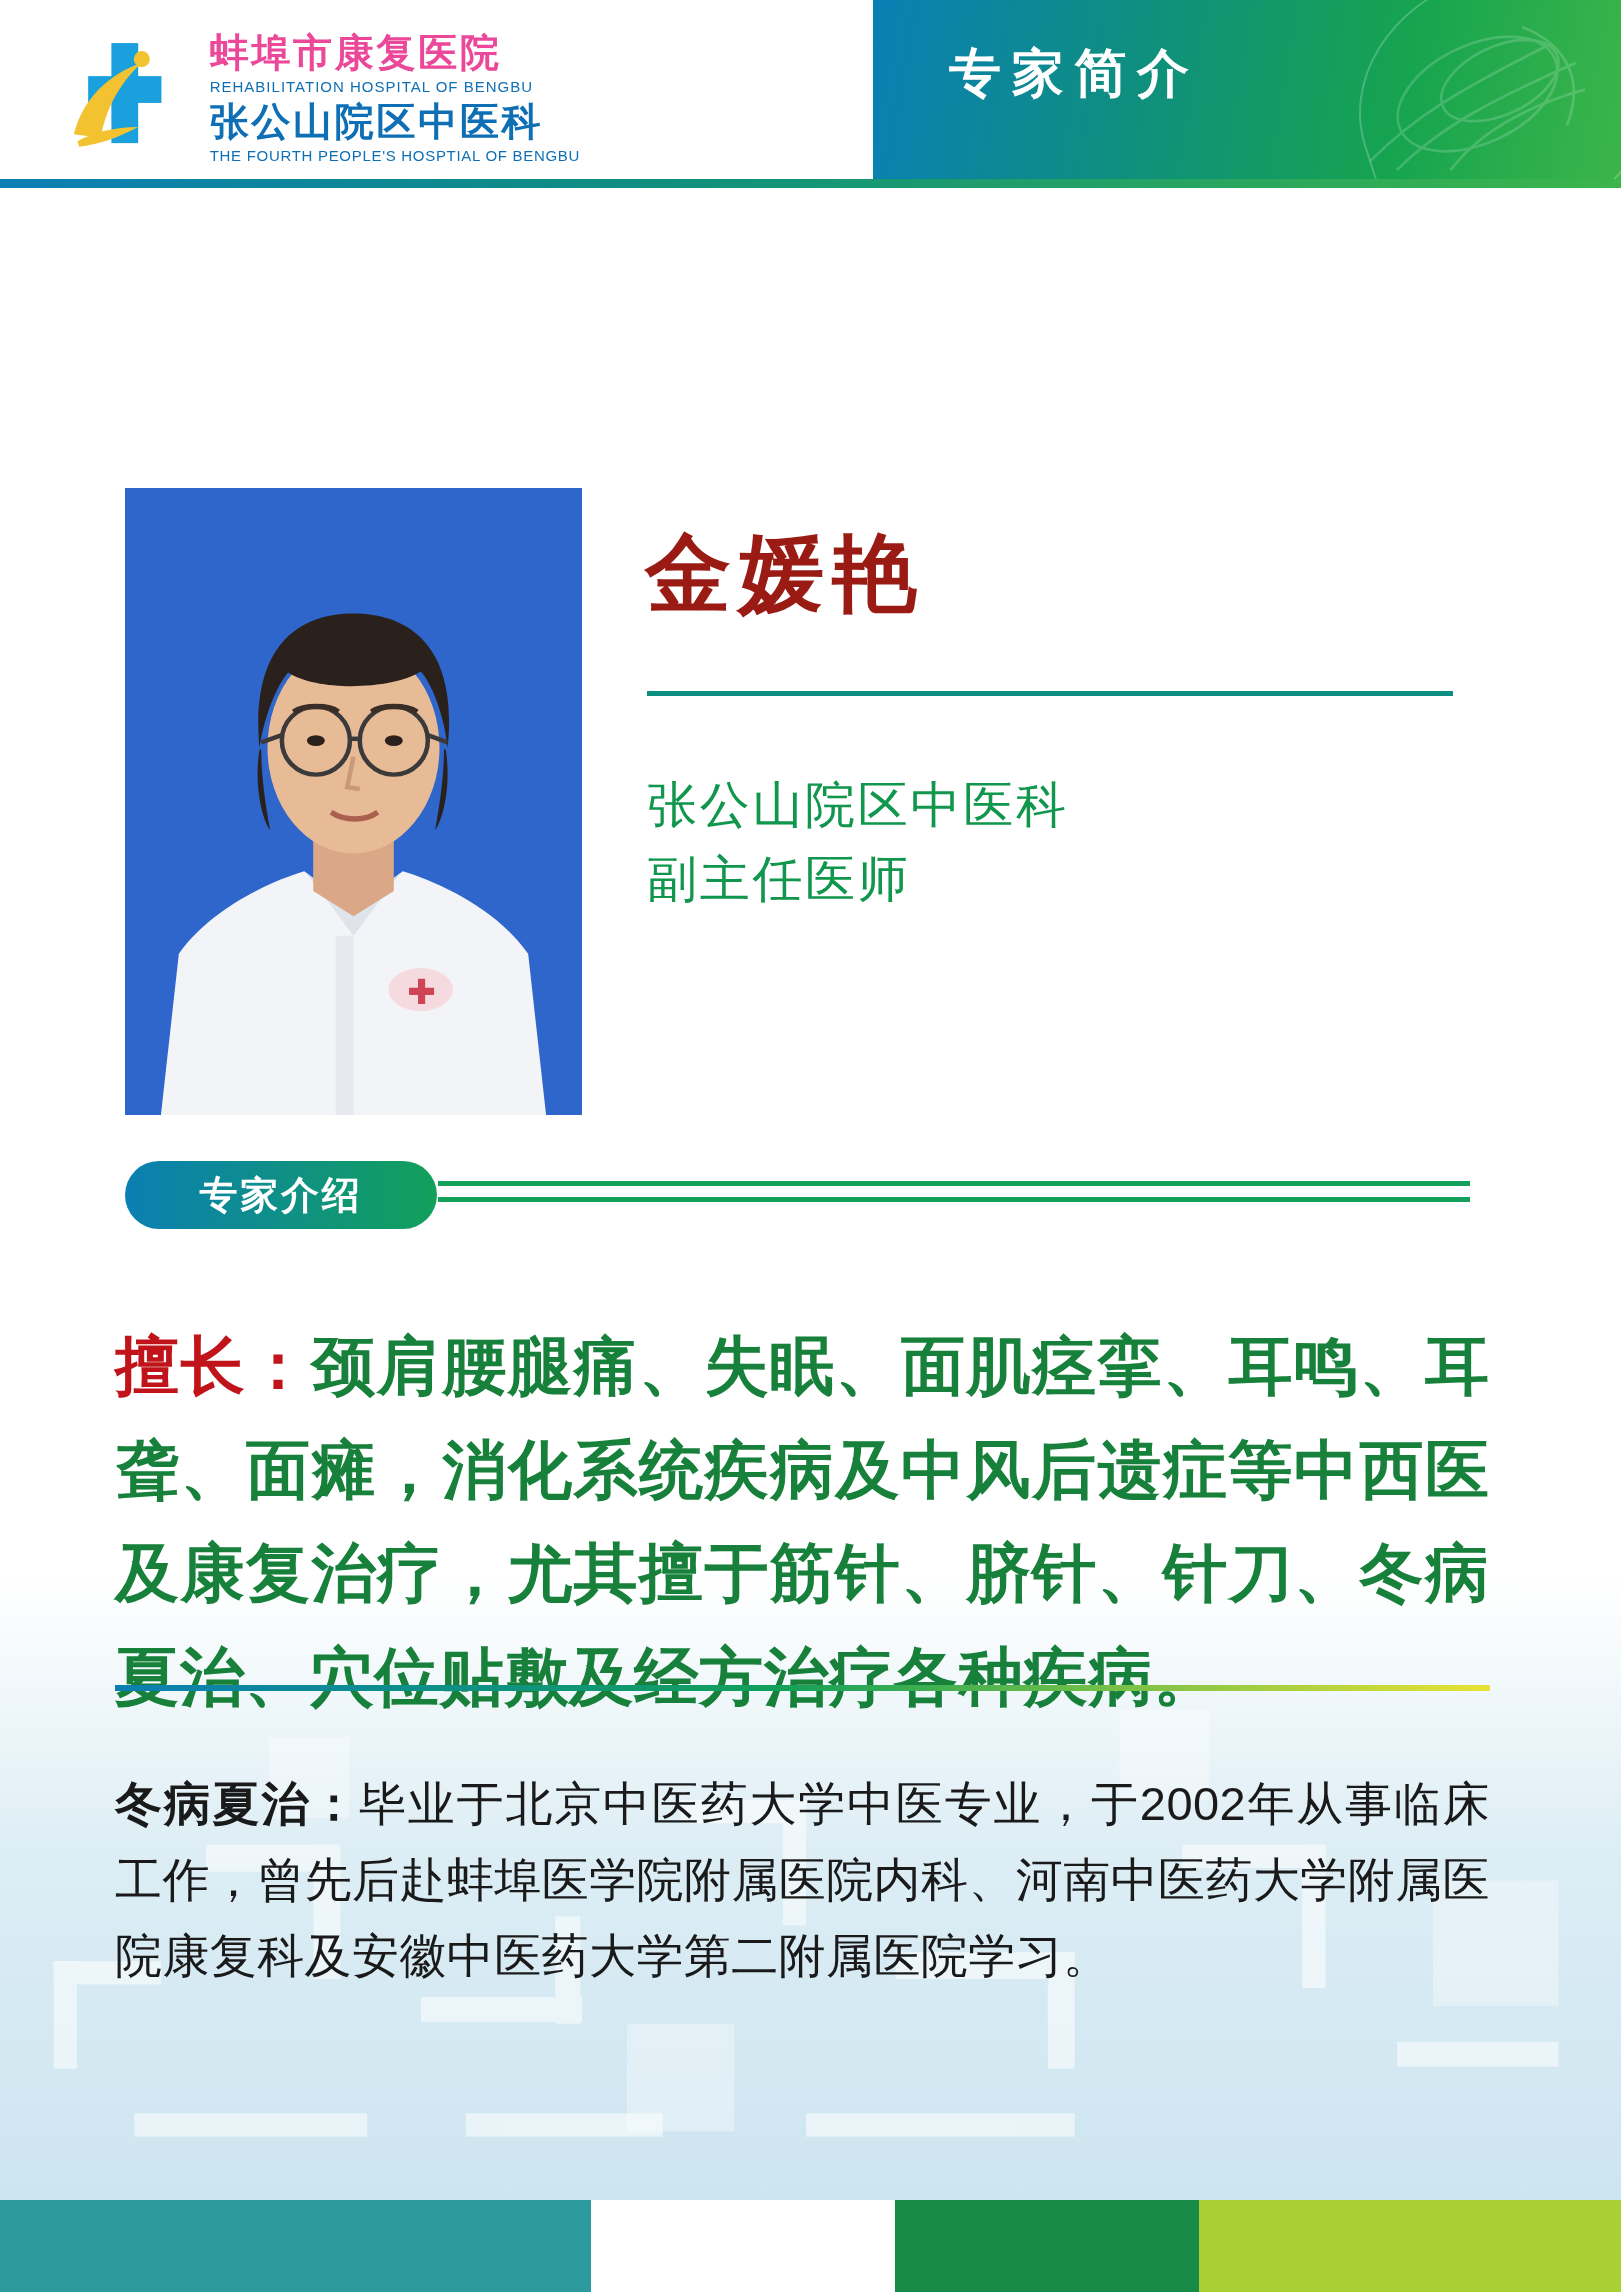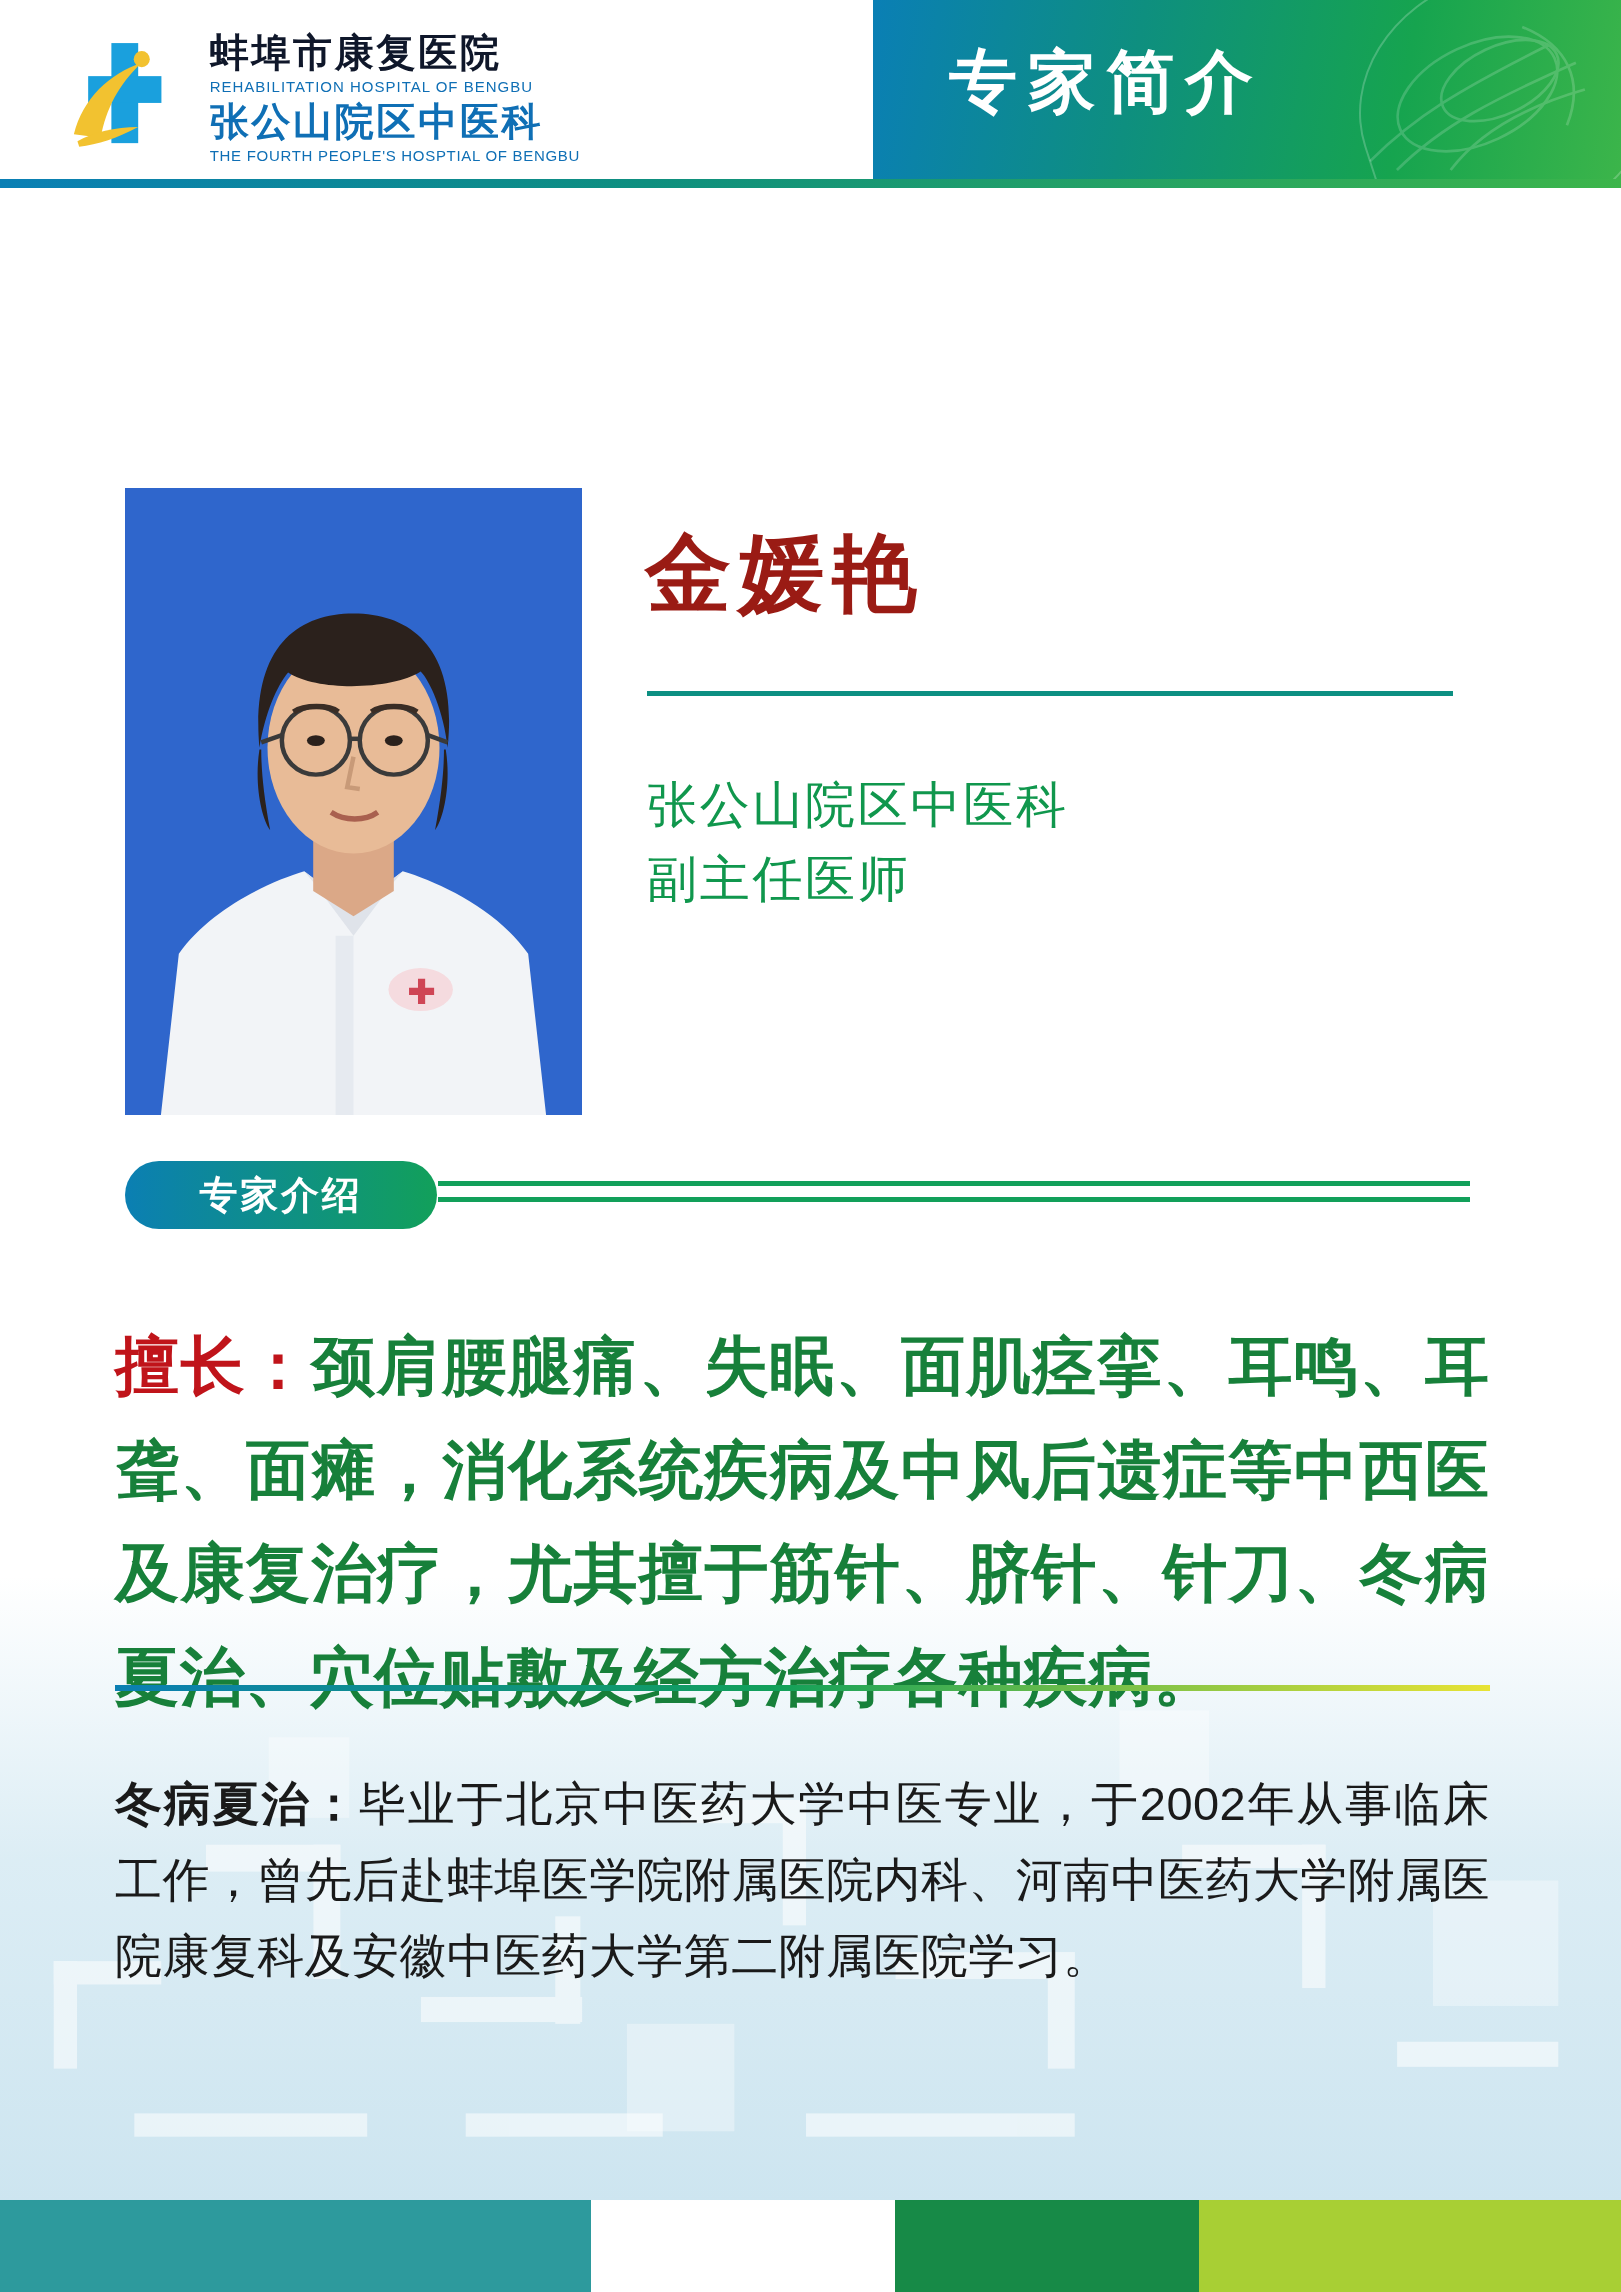--- a/index.html
+++ b/index.html
@@ -51,21 +51,21 @@
     top: 9px;
     width: 260px;
     height: 170px;
     opacity: 0.35;
   }
   .header-title {
     position: absolute;
     left: 949px;
     top: 47px;
     color: #ffffff;
-    font-size: 68px;
+    font-size: 52px;
     font-weight: bold;
     letter-spacing: 10.7px;
     line-height: 1;
     z-index: 3;
   }
   .header-underline {
     position: absolute;
     left: 0;
     top: 179px;
     width: 1621px;
@@ -76,21 +76,21 @@
     position: absolute;
     left: 56px;
     top: 19.7px;
     display: flex;
     align-items: center;
     gap: 19.7px;
   }
   .logo-mark { width: 134px; height: 134px; position: relative; }
   .logo-text { padding-top: 10.7px; }
   .logo-cn1 {
-    color: #0f172a;
+    color: #ec4899;
     font-size: 39px;
     font-weight: bold;
     letter-spacing: 2.7px;
     line-height: 1.18;
   }
   .logo-en1 {
     color: #0f6fb5;
     font-size: 15px;
     letter-spacing: 1px;
     line-height: 1.5;

